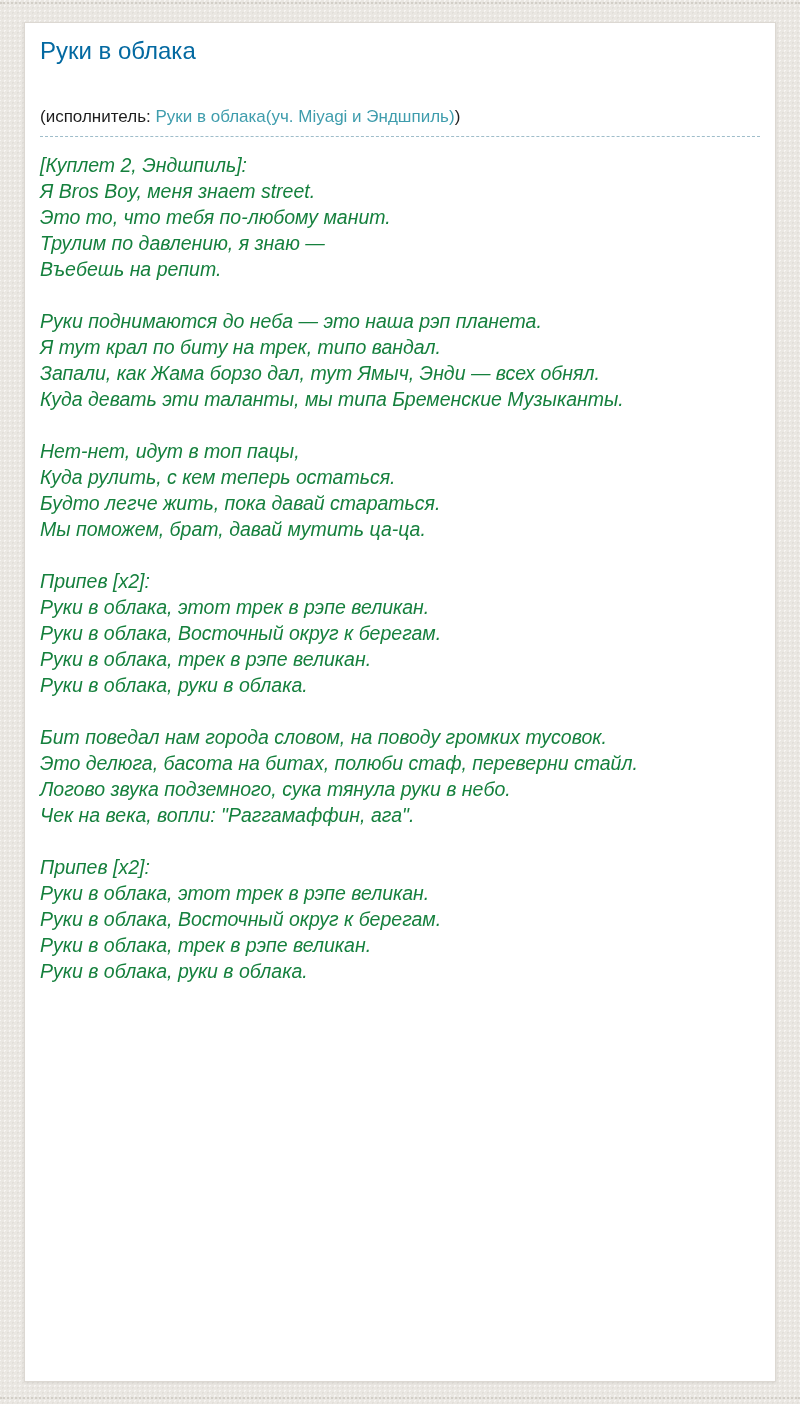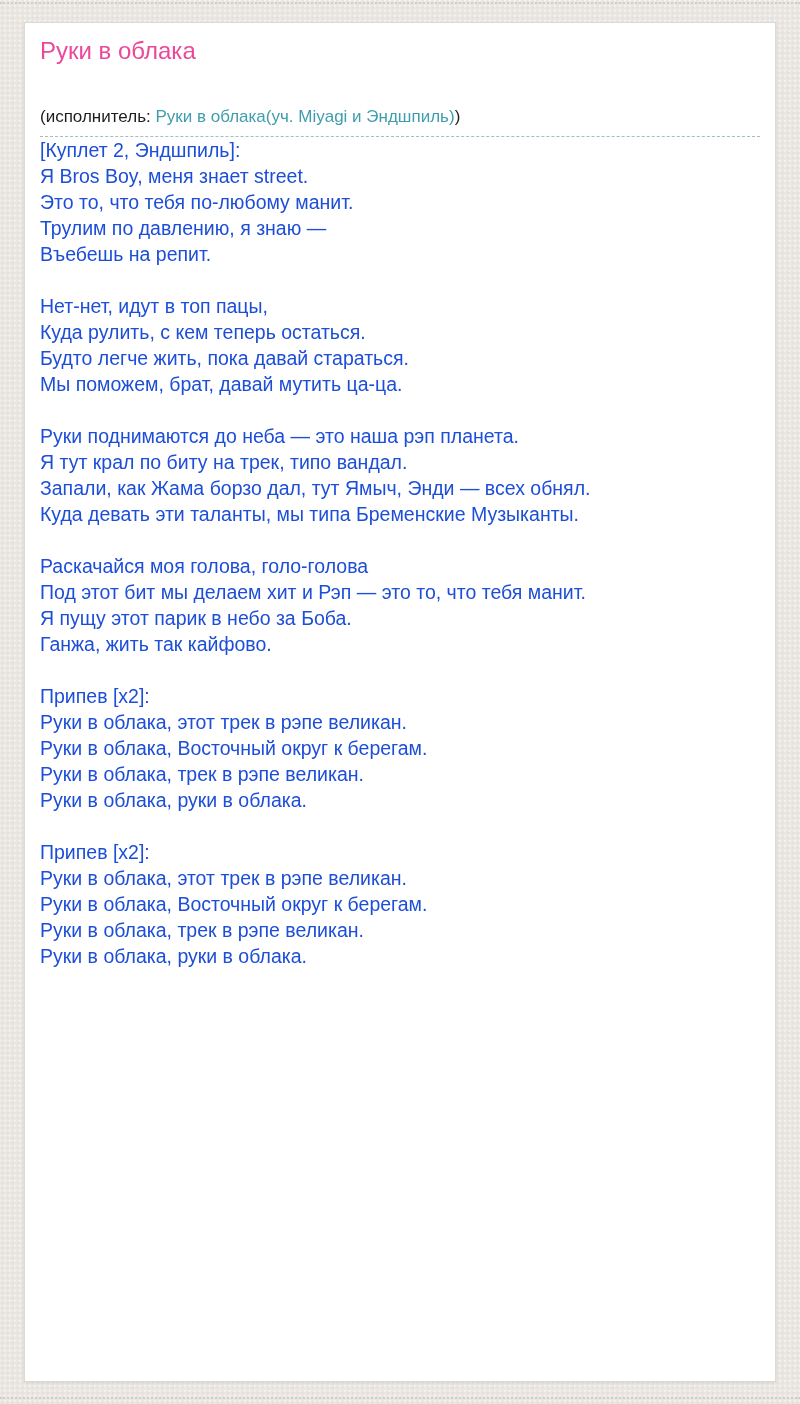--- a/index.html
+++ b/index.html
@@ -41,39 +41,41 @@
     background: #ffffff;
     border: 1px solid #dcd8d2;
     box-shadow: 0 1px 3px rgba(0,0,0,0.07);
     padding: 12px 15px 24px 15px;
   }
   h1.song-title {
     margin: 2px 0 6px 0;
     font-size: 24px;
     line-height: 28px;
     font-weight: normal;
-    color: #ec4899;
+    color: #0369a1;
   }
   .artist-line {
     font-size: 17px;
     line-height: 20px;
     color: #1d1d1d;
     padding-bottom: 9px;
     border-bottom: 1px dashed #9fbdca;
     margin-top: 42px;
   }
   .artist-line a {
     color: #3f9dad;
     text-decoration: none;
     cursor: pointer;
   }
   .lyrics {
+    margin-top: 15px;
     font-size: 19.5px;
     line-height: 26px;
-    color: #1d4ed8;
+    color: #15803d;
+    font-style: italic;
   }
   .lyrics p.stanza {
     margin: 0 0 26px 0;
     white-space: pre-line;
   }
   .lyrics p.stanza:last-child { margin-bottom: 0; }
 </style>
 </head>
 <body>
 
@@ -83,37 +85,37 @@
   <h1 class="song-title">Руки в облака</h1>
 
   <div class="artist-line"><span>(исполнитель: </span><a href="#">Руки в облака(уч. Miyagi и Эндшпиль)</a><span>)</span></div>
 
   <div class="lyrics">
       <p class="stanza">[Куплет 2, Эндшпиль]:
 Я Bros Boy, меня знает street.
 Это то, что тебя по-любому манит.
 Трулим по давлению, я знаю —
 Въебешь на репит.</p>
+      <p class="stanza">Руки поднимаются до неба — это наша рэп планета.
+Я тут крал по биту на трек, типо вандал.
+Запали, как Жама борзо дал, тут Ямыч, Энди — всех обнял.
+Куда девать эти таланты, мы типа Бременские Музыканты.</p>
       <p class="stanza">Нет-нет, идут в топ пацы,
 Куда рулить, с кем теперь остаться.
 Будто легче жить, пока давай стараться.
 Мы поможем, брат, давай мутить ца-ца.</p>
-      <p class="stanza">Руки поднимаются до неба — это наша рэп планета.
-Я тут крал по биту на трек, типо вандал.
-Запали, как Жама борзо дал, тут Ямыч, Энди — всех обнял.
-Куда девать эти таланты, мы типа Бременские Музыканты.</p>
-      <p class="stanza">Раскачайся моя голова, голо-голова
-Под этот бит мы делаем хит и Рэп — это то, что тебя манит.
-Я пущу этот парик в небо за Боба.
-Ганжа, жить так кайфово.</p>
       <p class="stanza">Припев [x2]:
 Руки в облака, этот трек в рэпе великан.
 Руки в облака, Восточный округ к берегам.
 Руки в облака, трек в рэпе великан.
 Руки в облака, руки в облака.</p>
+      <p class="stanza">Бит поведал нам города словом, на поводу громких тусовок.
+Это делюга, басота на битах, полюби стаф, переверни стайл.
+Логово звука подземного, сука тянула руки в небо.
+Чек на века, вопли: "Раггамаффин, ага".</p>
       <p class="stanza">Припев [x2]:
 Руки в облака, этот трек в рэпе великан.
 Руки в облака, Восточный округ к берегам.
 Руки в облака, трек в рэпе великан.
 Руки в облака, руки в облака.</p>
     </div>
 </div>
 
 <div class="texture-divider bottom"></div>
 

